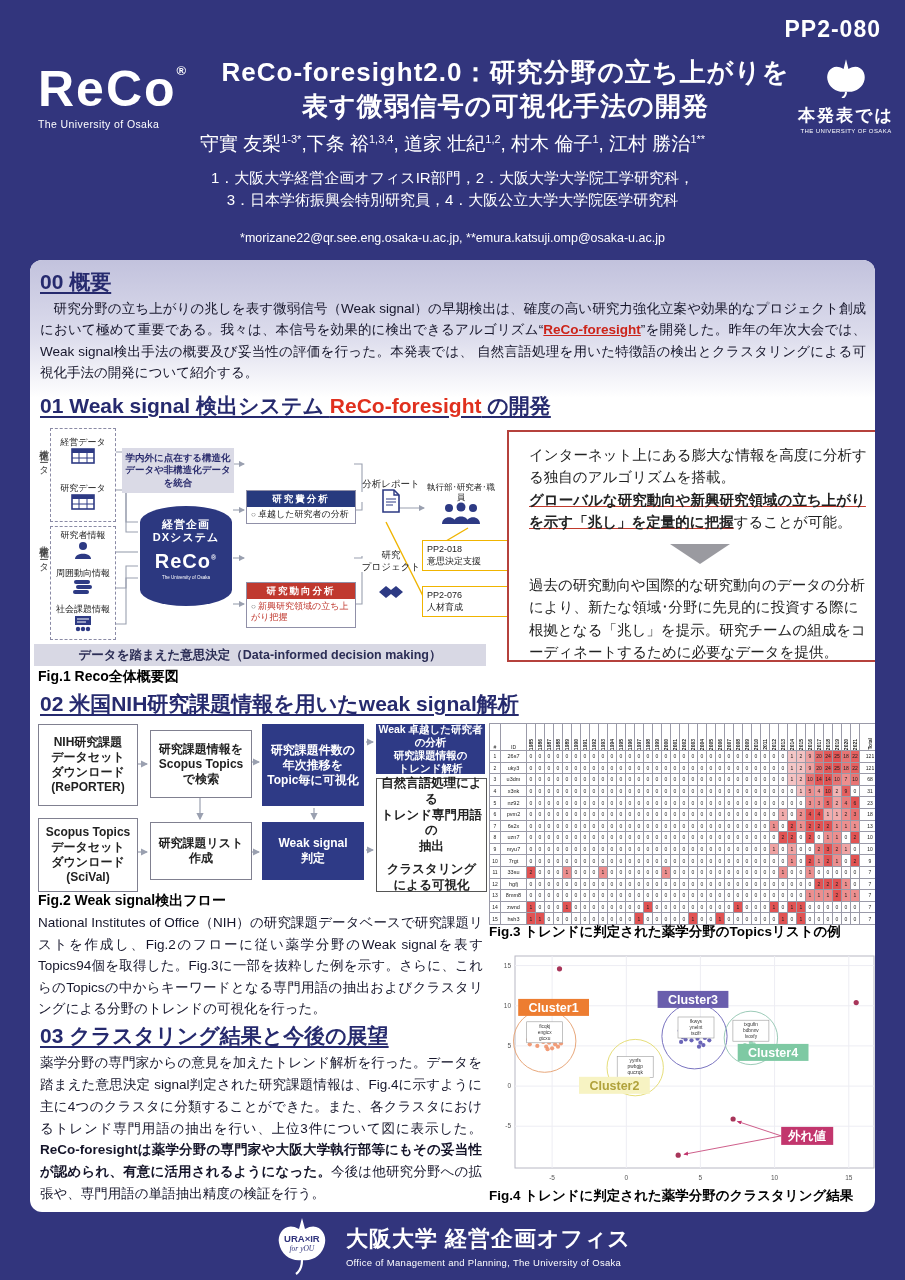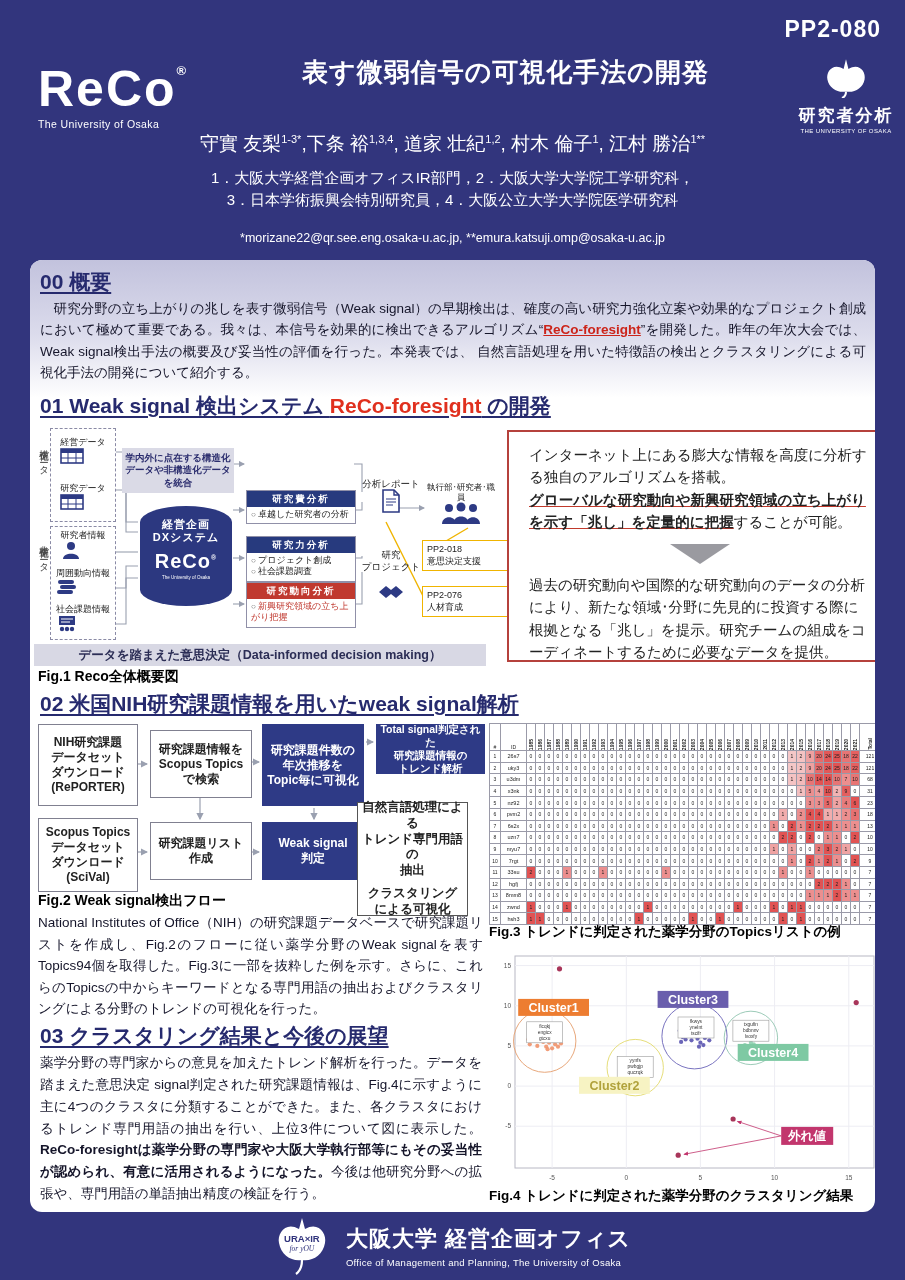--- a/index.html
+++ b/index.html
@@ -28,21 +28,21 @@
   .sec-h .red{color:#e0301e;}
   .body-text{font-size:13.5px;color:#15152a;line-height:1.58;text-align:justify;}
   #b00 .hl{color:#cc241a;font-weight:bold;text-decoration:underline;}
   #b03 .bold{font-weight:bold;}
   
   #fig1{left:6px;top:166px;width:462px;height:216px;font-size:9px;color:#222;}
   #fig1 svg.lines{position:absolute;left:0;top:0;}
   .vlabel{position:absolute;writing-mode:vertical-rl;font-size:9.5px;color:#444;letter-spacing:1px;}
   .dashbox{position:absolute;border:1.2px dashed #8a8aa5;display:flex;flex-direction:column;
     align-items:center;justify-content:space-around;background:#fff;}
-  .srcitem{font-size:9px;color:#222;line-height:1.1;}
+  .srcitem{text-align:center;font-size:9px;color:#222;line-height:1.1;}
   .note-box{position:absolute;background:#dadae6;color:#2b2d6e;font-weight:bold;font-size:9.5px;
     text-align:center;padding:4px 3px;line-height:1.3;}
   .cyl{position:absolute;left:104px;top:80px;width:92px;height:100px;background:#2c3880;
     border-radius:46px/16px;color:#fff;text-align:center;}
   .cyl .t1{font-size:11px;font-weight:bold;margin-top:12px;letter-spacing:1px;line-height:1.2;}
   .cyl .t2{font-size:20px;font-weight:800;letter-spacing:1px;margin-top:6px;}
   .cyl .t3{font-size:4.5px;margin-top:2px;}
   .abox{position:absolute;left:210px;width:108px;border:1px solid #9090a8;background:#fff;}
   .abox .ah{background:#273a7e;color:#fff;font-weight:bold;font-size:9.5px;text-align:center;
     padding:1.5px 0;letter-spacing:2px;}
@@ -88,29 +88,30 @@
 <body>
 
 <div class="abs" id="pp-number">PP2-080</div>
 
 <div class="abs" id="reco-logo">
   <div class="big"><span>ReCo</span><span class="reg">®</span></div>
   <div class="sub">The University of Osaka</div>
 </div>
 
 <div class="abs" id="poster-title">
+  <div>ReCo-foresight2.0：研究分野の立ち上がりを</div>
   <div>表す微弱信号の可視化手法の開発</div>
 </div>
 
 <div class="abs" id="univ-logo">
   <svg width="46" height="42" viewBox="0 0 56 52">
     <path d="M28 4 L25 16 C12 8 3 19 5 29 C7 40 18 46 28 44 C38 46 49 40 51 29 C53 19 44 8 31 16 Z" fill="#fff"></path>
     <path d="M28 44 C28 49 26 51 23 52" stroke="#fff" stroke-width="2.5" fill="none"></path>
   </svg>
-  <div class="ja">研究者分析</div>
+  <div class="ja">本発表では</div>
   <div class="en">THE UNIVERSITY OF OSAKA</div>
 </div>
 
 <div class="abs" id="authors">
   <span><span>守實 友梨</span><sup>1-3*</sup></span><span><span>,下条 裕</span><sup>1,3,4</sup></span><span><span>, 道家 壮紀</span><sup>1,2</sup></span><span><span>, 村木 倫子</span><sup>1</sup></span><span><span>, 江村 勝治</span><sup>1**</sup></span>
 </div>
 
 <div class="abs" id="affils">
   <div>1．大阪大学経営企画オフィスIR部門，2．大阪大学大学院工学研究科，</div>
   <div>3．日本学術振興会特別研究員，4．大阪公立大学大学院医学研究科</div>
@@ -220,27 +221,20 @@
     <div class="cyl">
       <div class="t1"><span>経営企画</span><br><span>DXシステム</span></div>
       <div class="t2"><span>ReCo</span><sup style="font-size:7px;">®</sup></div>
       <div class="t3">The University of Osaka</div>
     </div>
 
     <div class="abox" style="top:64px;">
       <div class="ah">研究費分析</div>
       <ul>
           <li>卓越した研究者の分析</li>
-        </ul>
-    </div>
-    <div class="abox" style="top:110px;">
-      <div class="ah">研究力分析</div>
-      <ul>
-          <li>プロジェクト創成</li>
-          <li>社会課題調査</li>
         </ul>
     </div>
     <div class="abox red" style="top:156px;">
       <div class="ah">研究動向分析</div>
       <ul>
           <li>新興研究領域の立ち上がり把握</li>
         </ul>
     </div>
 
     <div class="outitem" style="left:322px;top:52px;width:66px;">
@@ -318,24 +312,24 @@
     <div class="fb" style="left:112px;top:6px;width:100px;height:66px;">研究課題情報を
 Scopus Topics
 で検索</div>
     <div class="fb" style="left:112px;top:98px;width:100px;height:56px;">研究課題リスト
 作成</div>
     <div class="fb navy" style="left:224px;top:0;width:102px;height:82px;">研究課題件数の
 年次推移を
 Topic毎に可視化</div>
     <div class="fb navy" style="left:224px;top:98px;width:102px;height:58px;">Weak signal
 判定</div>
-    <div class="fb navy" style="left:338px;top:0;width:109px;height:50px;font-size:10.5px;">Total signal判定された
+    <div class="fb navy" style="left:338px;top:0;width:109px;height:50px;font-size:10.5px;">Weak 卓越した研究者の分析
 研究課題情報の
 トレンド解析</div>
-    <div class="fb plain" style="left:319px;top:54px;width:109px;height:112px;border-color:#555;margin-top:24px;">
+    <div class="fb plain" style="left:338px;top:54px;width:109px;height:112px;border-color:#555;">
       <span>自然言語処理による
 トレンド専門用語の
 抽出</span>
       <span>クラスタリング
 による可視化</span>
     </div>
   </div>
   <div class="abs fig-cap" style="left:8px;top:632px;">Fig.2 Weak signal検出フロー</div>
   <div class="abs body-text" id="b02" style="left:8px;top:652px;width:445px;line-height:1.6;">National Institutes of Office（NIH）の研究課題データベースで研究課題リストを作成し、Fig.2のフローに従い薬学分野のWeak signalを表すTopics94個を取得した。Fig.3に一部を抜粋した例を示す。さらに、これらのTopicsの中からキーワードとなる専門用語の抽出およびクラスタリングによる分野のトレンドの可視化を行った。</div>
 

